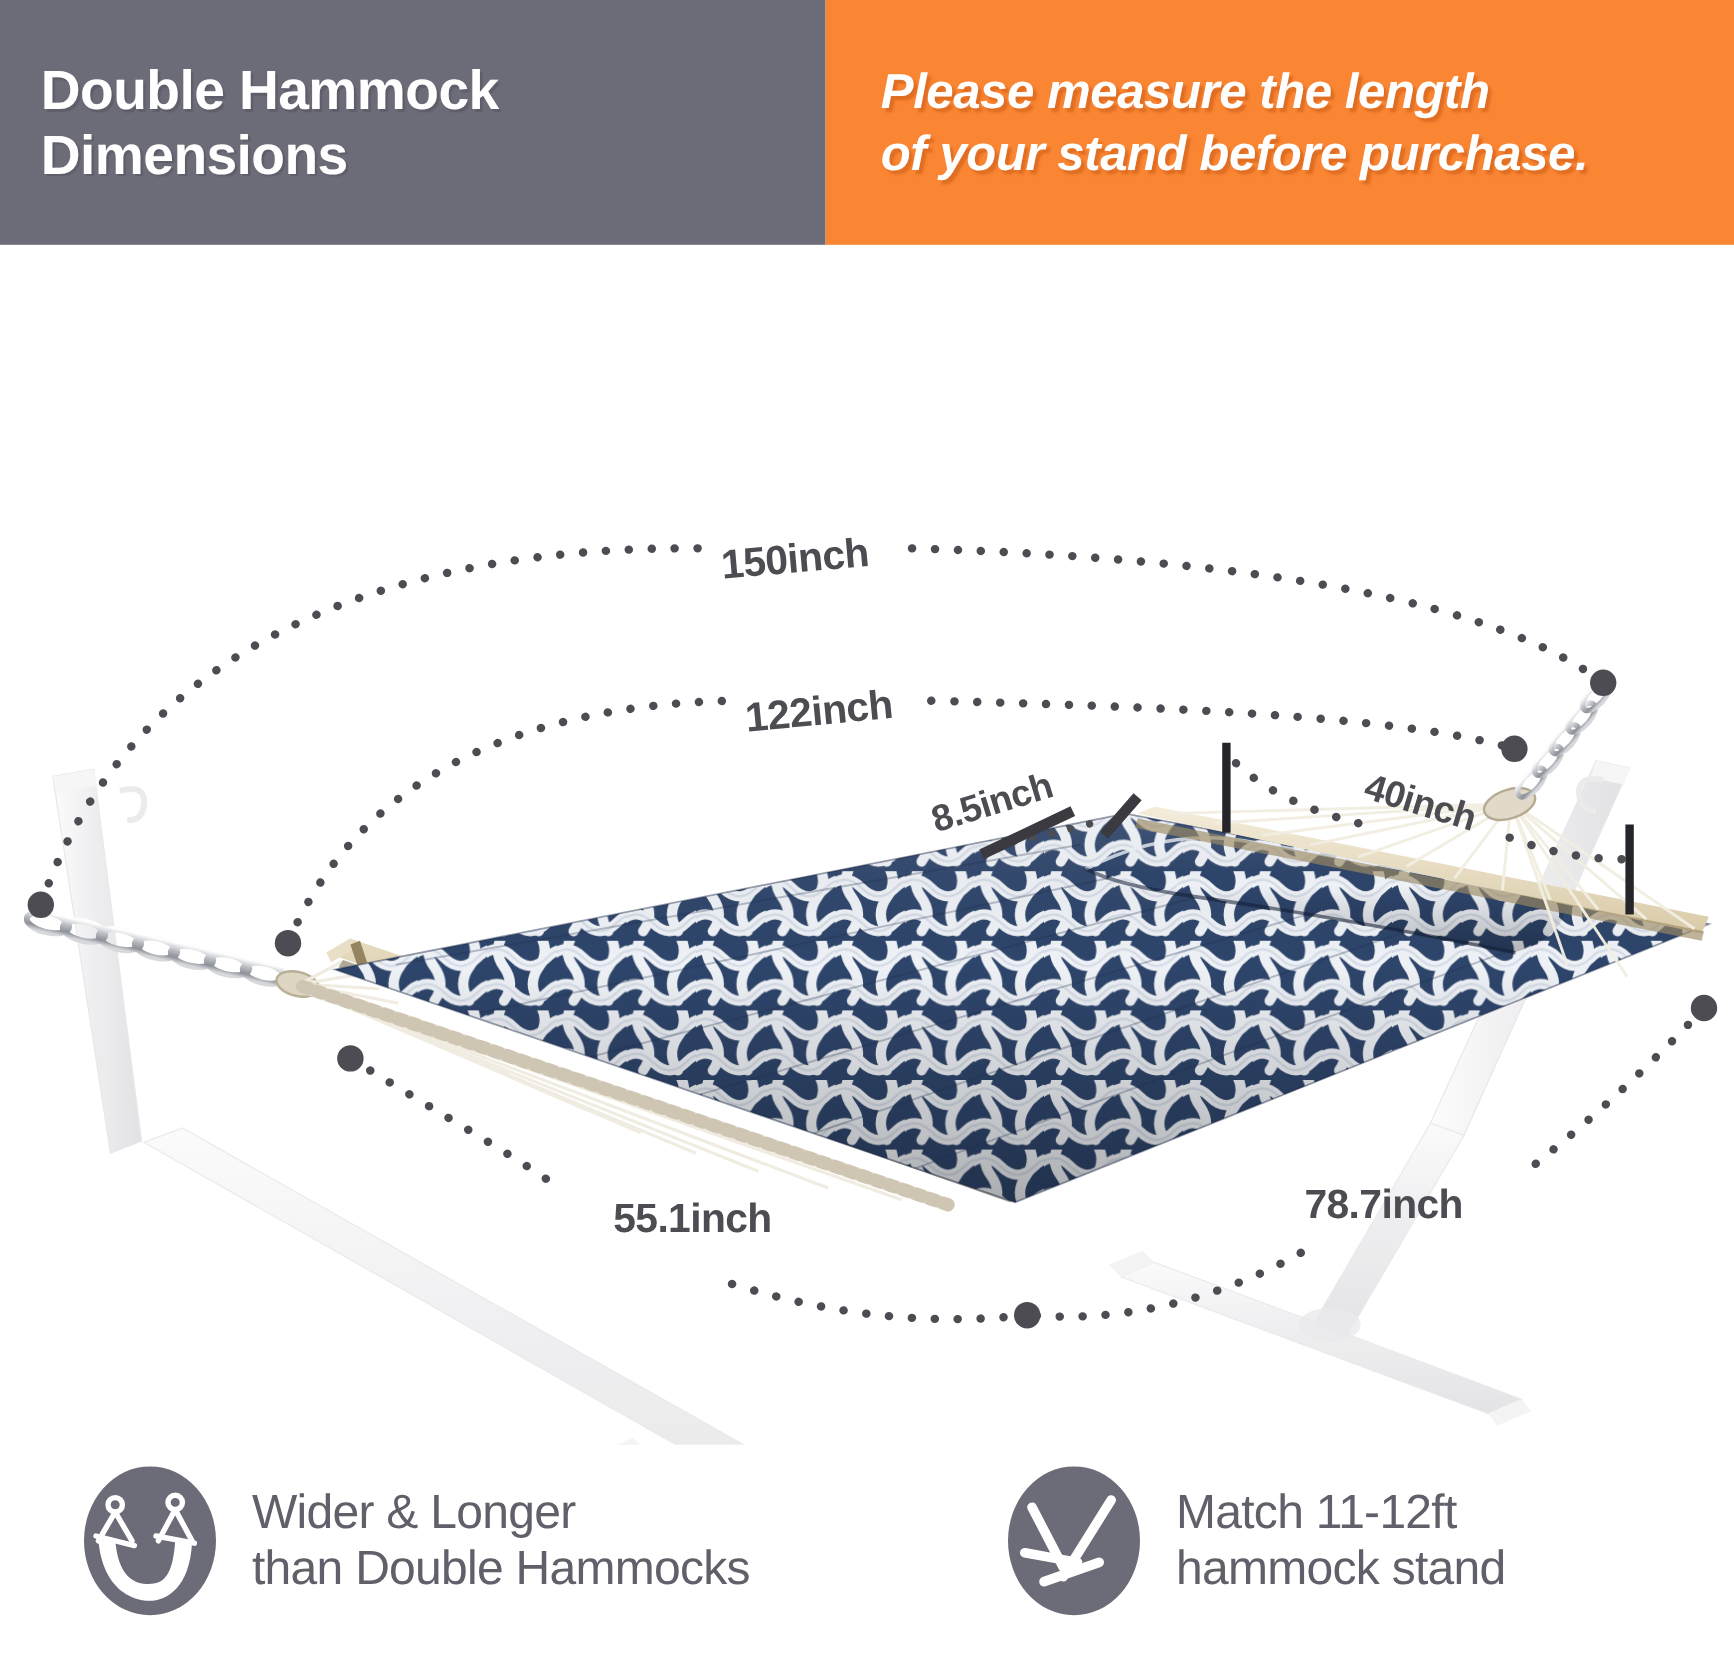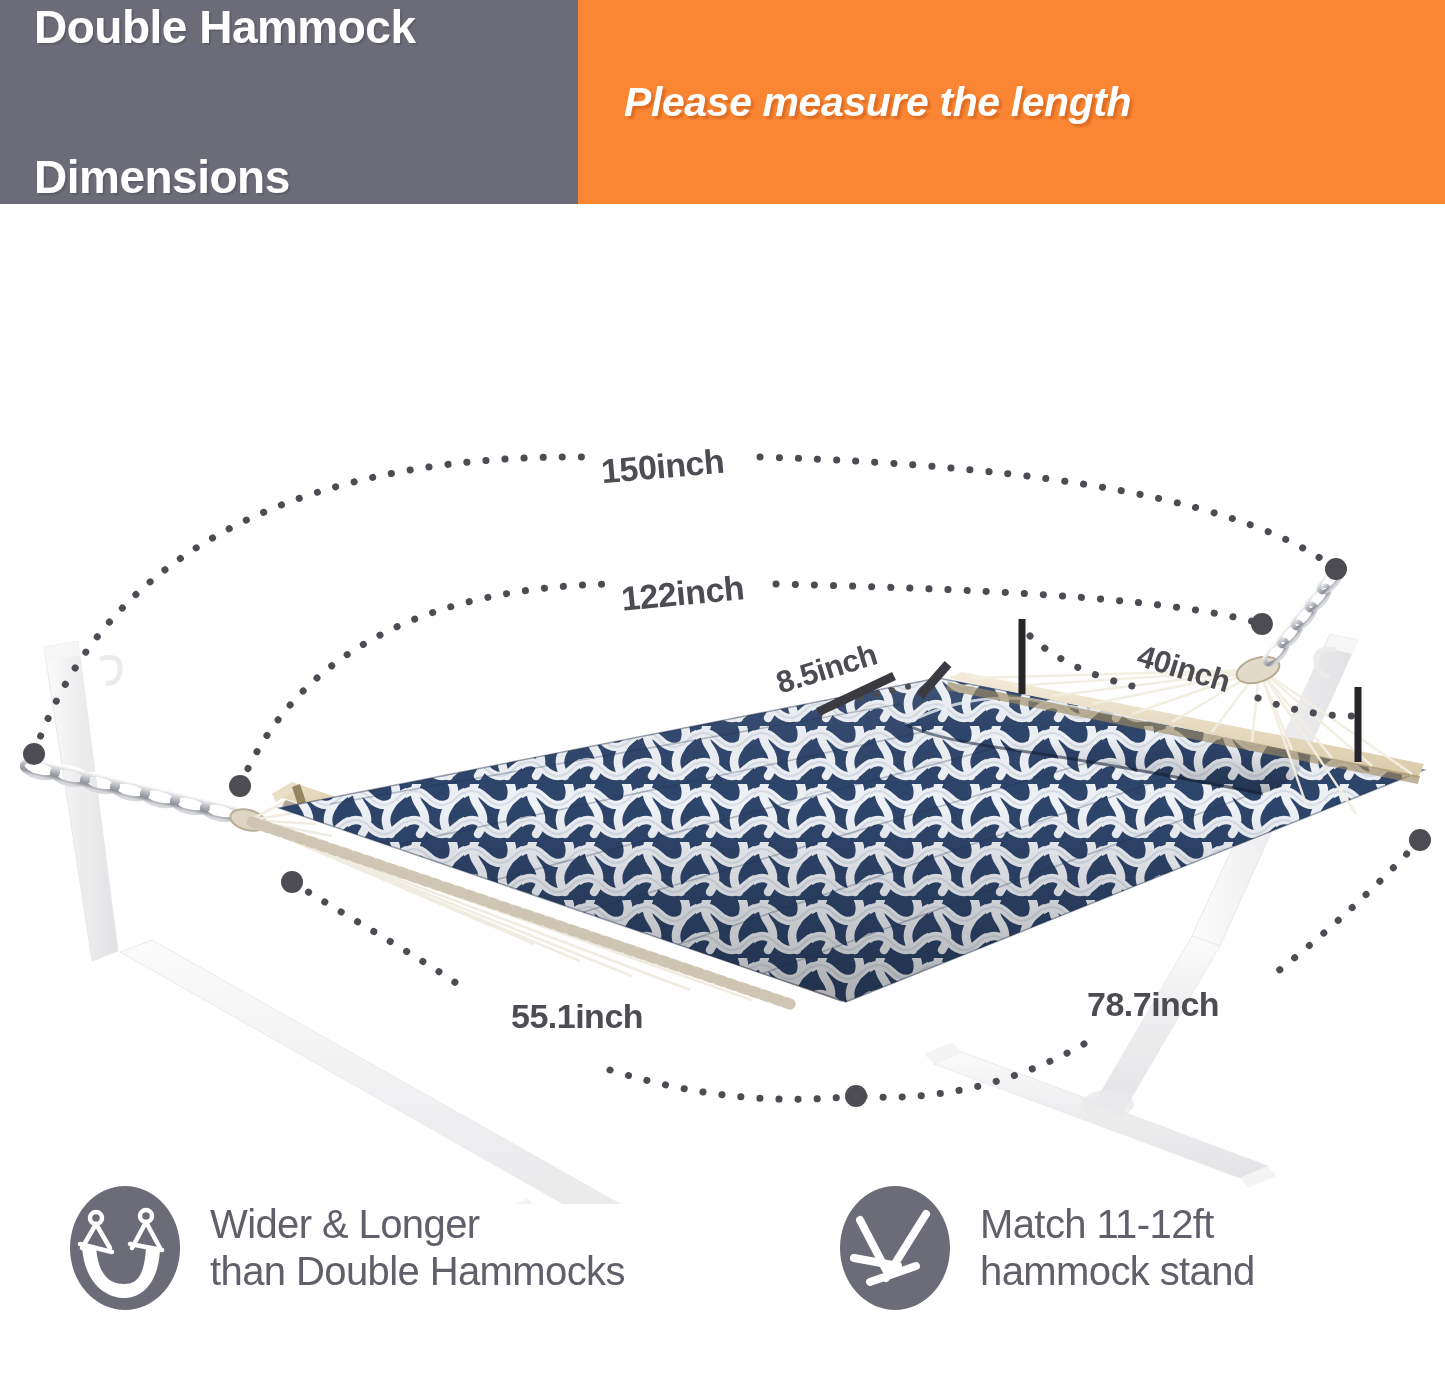--- a/index.html
+++ b/index.html
@@ -5,22 +5,22 @@
   html,body{margin:0;padding:0;background:#fff;}
   body{
     width:1445px;height:1379px;position:relative;overflow:hidden;
     font-family:"Liberation Sans", sans-serif;
     -webkit-font-smoothing:antialiased;
   }
 
   
   #header{position:absolute;left:0;top:0;width:1445px;height:204px;display:flex;}
   #header-left{
-    width:578px;height:204px;background:#6b6c78;
-    display:flex;flex-direction:column;justify-content:space-between;
+    width:688px;height:204px;background:#6b6c78;
+    display:flex;flex-direction:column;justify-content:center;
     padding-left:34px;box-sizing:border-box;
   }
   #header-left .hl{
     color:#ffffff;font-weight:bold;font-size:46px;line-height:1.18;
     letter-spacing:-0.5px;white-space:nowrap;
     text-shadow:2px 2px 1px rgba(0,0,0,0.13);
   }
   #header-right{
     flex:1;height:204px;background:#fa8532;
     display:flex;flex-direction:column;justify-content:center;
@@ -46,21 +46,21 @@
     white-space:nowrap;letter-spacing:-0.5px;
   }
   #lab-150{left:601px;top:243px;transform:rotate(-5deg);}
   #lab-122{left:621px;top:370px;transform:rotate(-5.5deg);}
   #lab-85{left:775px;top:447px;font-size:31px;transform:rotate(-17deg);}
   #lab-40{left:1136px;top:447px;font-size:31px;transform:rotate(17deg);}
   #lab-551{left:511px;top:793px;}
   #lab-787{left:1087px;top:781px;}
 
   
-  #features{position:absolute;left:0;top:1182px;width:1445px;height:161px;}
+  #features{position:absolute;left:0;top:1218px;width:1445px;height:161px;}
   .feature{position:absolute;display:flex;align-items:center;}
   #feature-1{left:70px;top:4px;}
   #feature-2{left:840px;top:4px;}
   .badge{
     width:110px;height:124px;border-radius:50%;
     background:#6b6c78;flex:0 0 auto;position:relative;
   }
   .badge svg{position:absolute;left:0;top:0;}
   .feature-text{
     margin-left:30px;color:#5f6069;font-size:40px;line-height:1.17;
@@ -71,20 +71,21 @@
 </head>
 <body>
 
 <div id="header">
   <div id="header-left">
     <div class="hl">Double Hammock</div>
     <div class="hl">Dimensions</div>
   </div>
   <div id="header-right">
     <div class="hr">Please measure the length</div>
+    <div class="hr">of your stand before purchase.</div>
   </div>
 </div>
 
 <div id="stage">
 
   <svg id="svg-back" width="1445" height="1000">
     <defs>
       <linearGradient id="gStand" x1="0" y1="0" x2="0" y2="1">
         <stop offset="0" stop-color="#fbfbfc"></stop>
         <stop offset="0.45" stop-color="#eeeef0"></stop>

